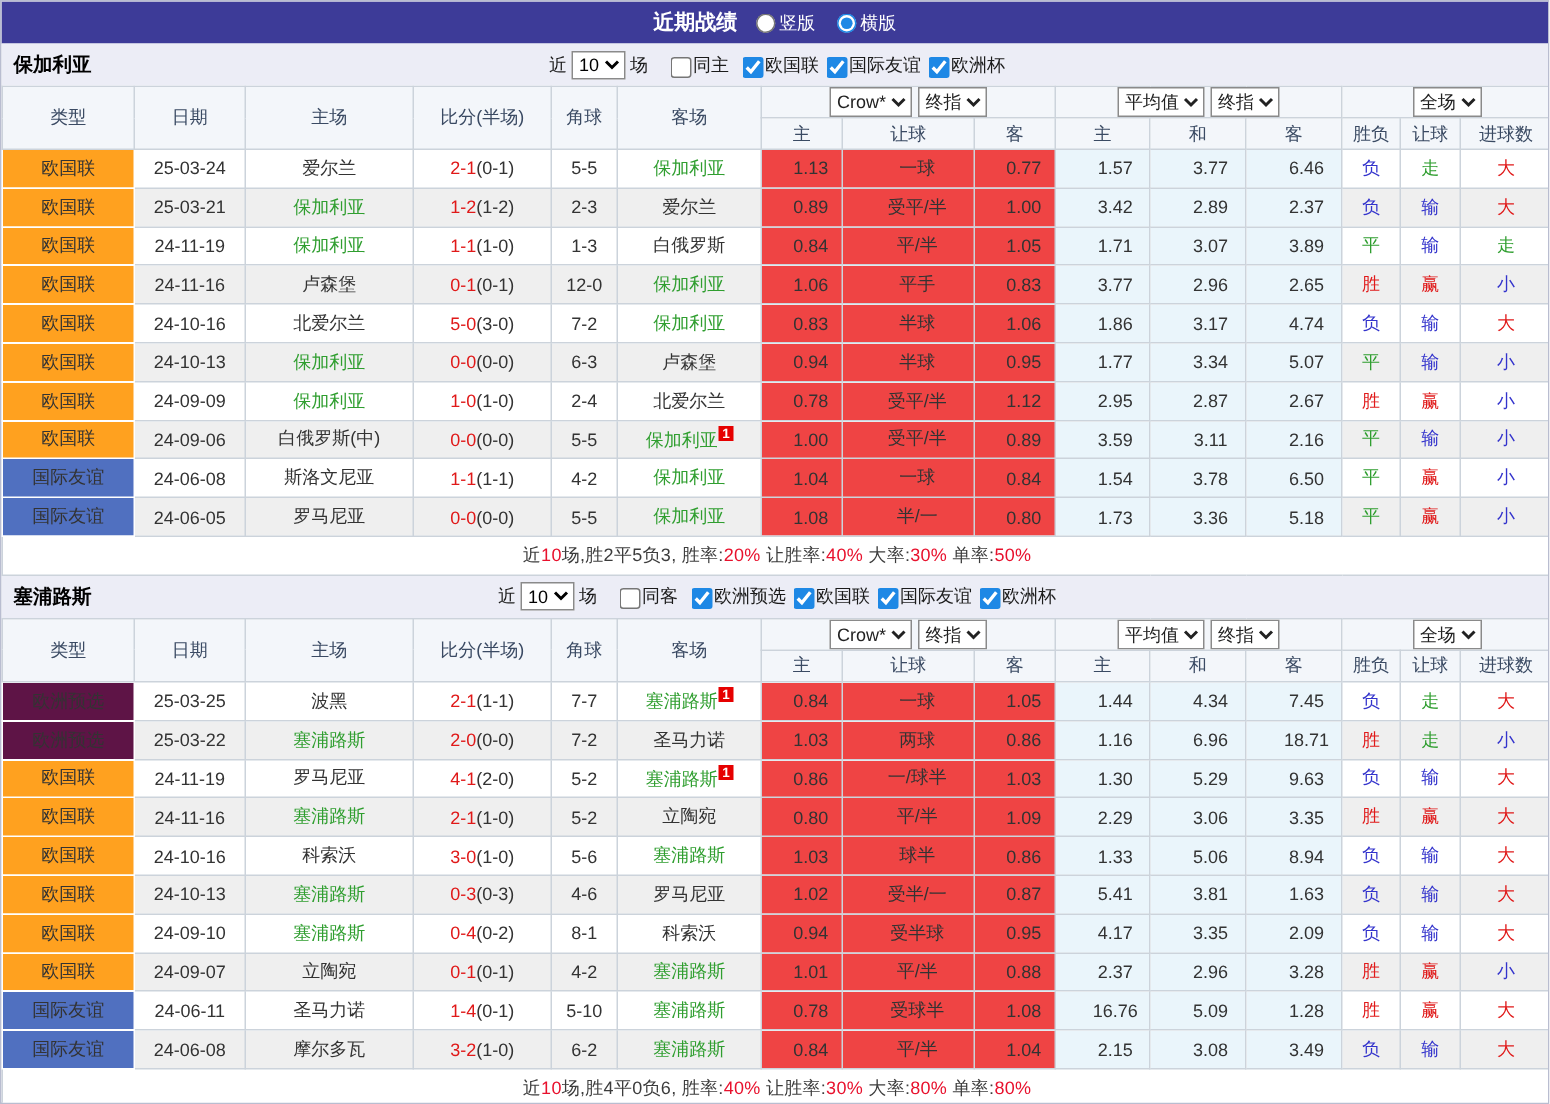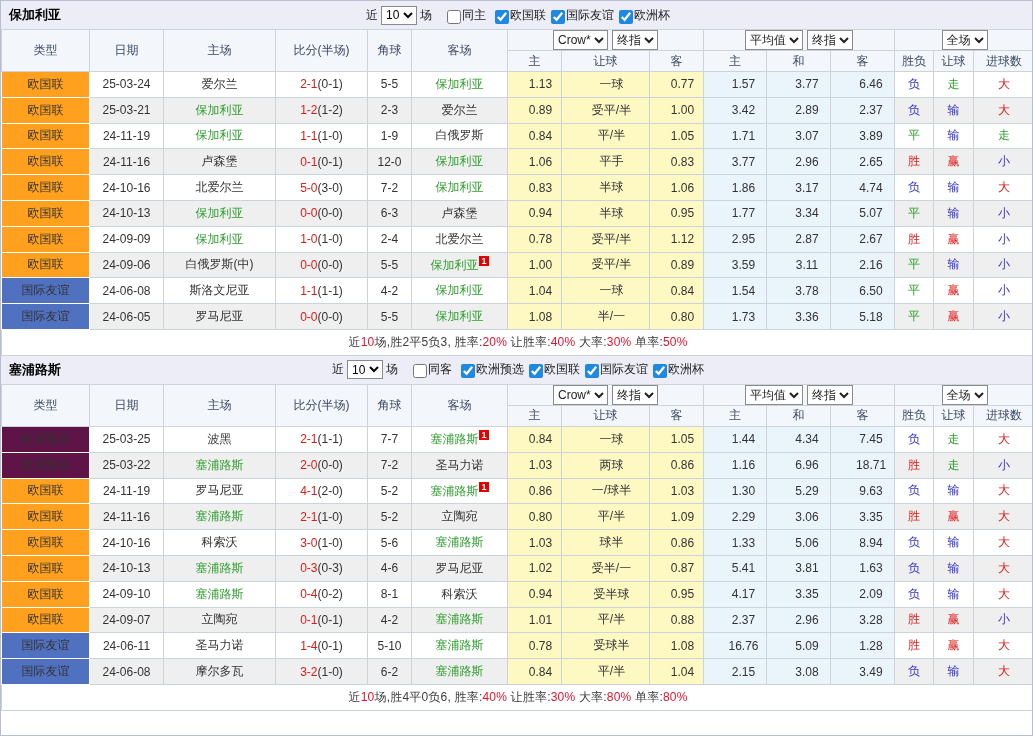--- a/index.html
+++ b/index.html
@@ -23,36 +23,43 @@
   .same{margin-left:12px;margin-right:4px;}
 
   
   .grid{border-collapse:collapse;table-layout:fixed;width:1033px;}
   .grid th,.grid td{border:1px solid #ccd3db;text-align:center;padding:0;white-space:nowrap;overflow:hidden;}
   .mainth,.subth,.selth{background:#f3f6fa;color:#3a4a63;font-weight:normal;font-size:12px;}
   .selth,.subth{height:20px;}
   .hdr-select{font-size:12px;height:20px;margin:0 2px;border:1px solid #8a8a8a;background:#fff;color:#222;}
   .grid tbody td{height:24.8px;font-size:12px;color:#333;background:#fff;}
   .grid tr.even td.plain{background:#efefef;}
-  .grid tr td.hcap{background:#fef9c3;padding-left:12px;}
+  .grid tr td.hcap{background:#ef4444;padding-left:12px;}
   .grid tr td.avg{background:#eaf5fb;padding-left:17px;}
   td.type{color:#fff;font-size:12px;border:1px solid #fff;}
   .self{color:#2f9e2f;}
   .score-main{color:#e01919;}
   .score-half{color:#333;}
   .badge{background:#e60000;color:#fff;font-size:9px;line-height:11px;padding:0 2px;margin-left:1px;font-weight:bold;}
   td.res{font-size:12px;}
   td.summary{height:25px;font-size:12px;background:#fff;letter-spacing:0.2px;}
   .sum-red{color:#e8112d;}
   .sum-dark{color:#3c3c3c;}
 </style>
 </head>
 <body>
 
 <div class="page">
+  <div class="titlebar">
+    <span class="title">近期战绩</span>
+    <span class="radios" id="layout-radios">
+        <label class="radio-label"><input type="radio" name="layout" style="">竖版</label>
+        <label class="radio-label"><input type="radio" name="layout" checked="" style="">横版</label>
+      </span>
+  </div>
   <div id="sections">
       <div class="controlbar">
         <span class="team">保加利亚</span>
         <span class="filters">
           <span class="lbl">近</span>
           <select class="count-select"><option>10</option></select>
           <span class="lbl">场</span>
           <label class="cb-label same"><input type="checkbox" style="">同主</label>
           <label class="cb-label"><input type="checkbox" checked="" style="">欧国联</label>
           <label class="cb-label"><input type="checkbox" checked="" style="">国际友谊</label>
@@ -134,21 +141,21 @@
             <td class="avg">2.37</td>
             <td class="plain res" style="color: rgb(51, 51, 204);">负</td>
             <td class="plain res" style="color: rgb(51, 51, 204);">输</td>
             <td class="plain res" style="color: rgb(224, 25, 25);">大</td>
           </tr>
           <tr class="odd">
             <td class="type" style="background: rgb(255, 161, 31);">欧国联</td>
             <td class="plain">24-11-19</td>
             <td class="plain"><span class="self">保加利亚</span></td>
             <td class="plain"><span class="score-main">1-1</span><span class="score-half">(1-0)</span></td>
-            <td class="plain">1-9</td>
+            <td class="plain">1-3</td>
             <td class="plain"><span class="">白俄罗斯</span></td>
             <td class="hcap">0.84</td>
             <td class="hcap">平/半</td>
             <td class="hcap">1.05</td>
             <td class="avg">1.71</td>
             <td class="avg">3.07</td>
             <td class="avg">3.89</td>
             <td class="plain res" style="color: rgb(47, 158, 47);">平</td>
             <td class="plain res" style="color: rgb(51, 51, 204);">输</td>
             <td class="plain res" style="color: rgb(47, 158, 47);">走</td>

